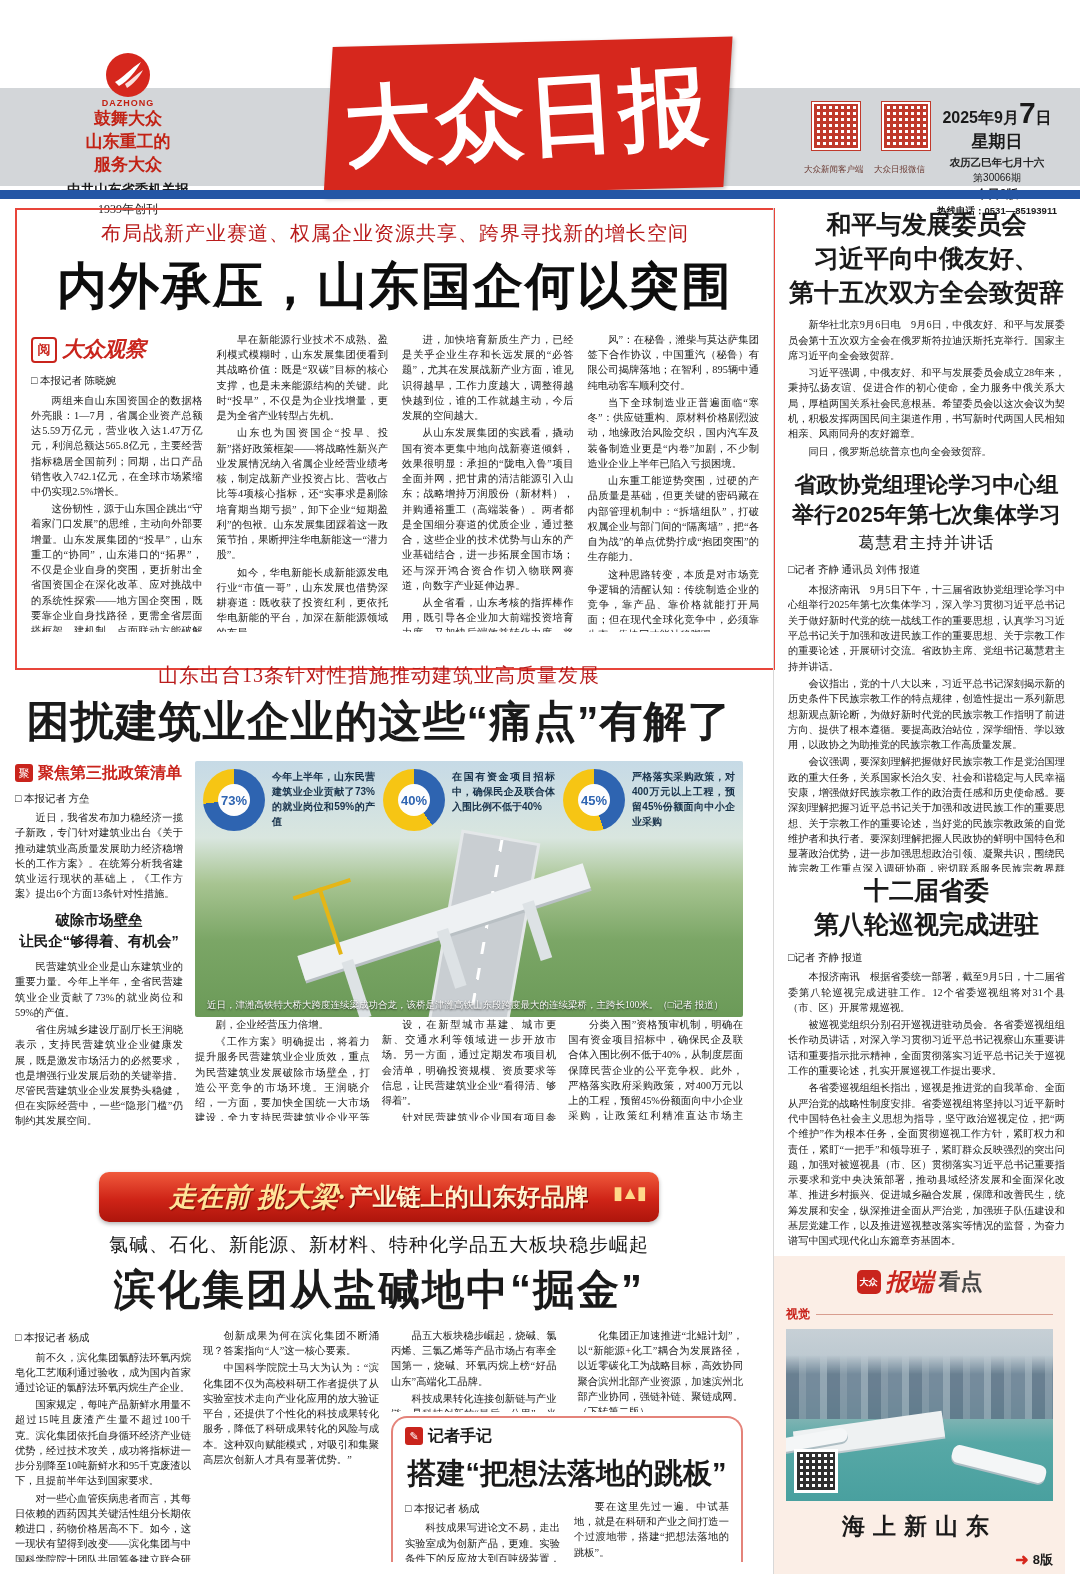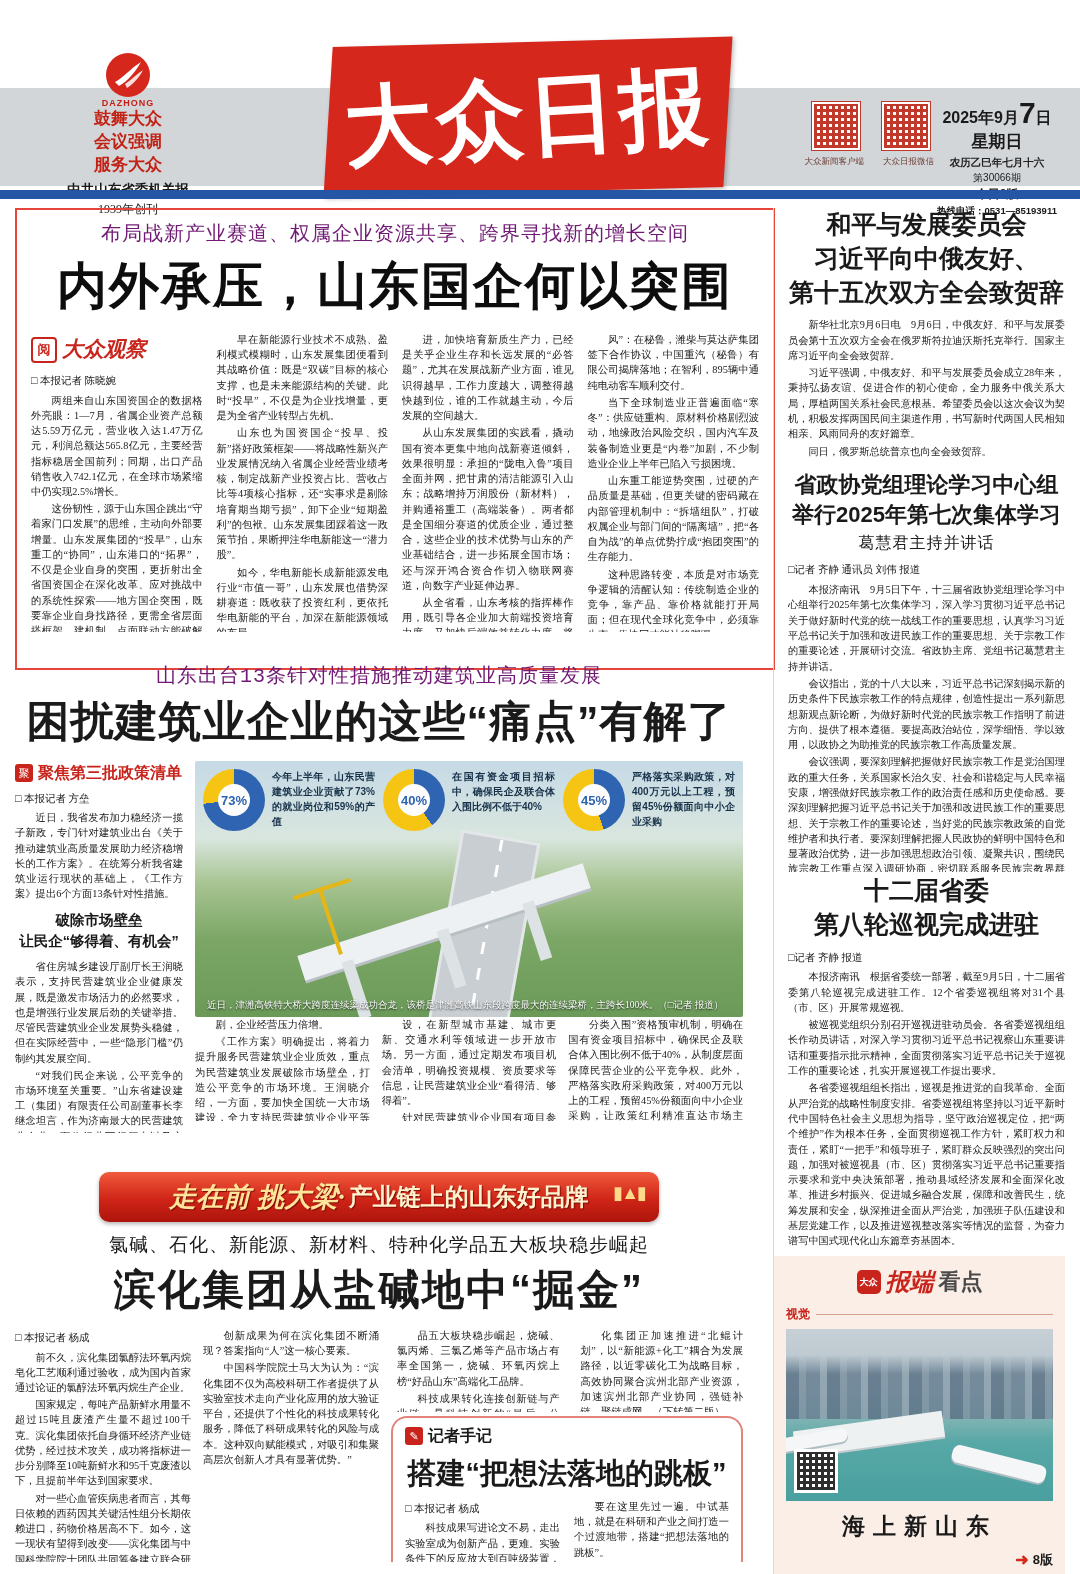--- a/index.html
+++ b/index.html
@@ -16,37 +16,37 @@
   .founded{font-size:12px;margin-top:2px;}
   .masthead{position:absolute;left:328px;top:42px;width:400px;height:150px;background:#d6271d;
             transform:rotate(-1.5deg) skewX(-5deg);box-shadow:2px 2px 4px rgba(0,0,0,.25);
             display:flex;align-items:center;justify-content:center;}
   .masthead span{display:block;transform:skewX(5deg) rotate(-2deg);color:#fff;font-size:88px;font-weight:900;
             letter-spacing:4px;font-family:"Liberation Serif",serif;}
   .qr{position:absolute;top:102px;width:44px;height:44px;background:
       repeating-linear-gradient(0deg,#c0392b 0 3px,rgba(255,255,255,0) 3px 6px),
       repeating-linear-gradient(90deg,#c0392b 0 3px,#fff 3px 6px);border:2px solid #fff;outline:1px solid #c0392b;}
   .qr1{left:812px;} .qr2{left:882px;}
-  .qr-label{position:absolute;top:156px;font-size:8.5px;color:#6b3a32;width:60px;text-align:right;}
+  .qr-label{position:absolute;top:164px;font-size:8.5px;color:#6b3a32;width:60px;text-align:left;}
   .ql1{left:804px;} .ql2{left:874px;}
   .dateblock{position:absolute;right:10px;top:96px;width:146px;text-align:center;font-family:"Liberation Sans",sans-serif;}
   .d1{font-size:16px;font-weight:900;} .d1 b{font-size:30px;} 
   .d2{font-size:17px;font-weight:900;margin-top:0px;}
   .d3{font-size:10.5px;margin-top:3px;font-weight:bold;color:#222;}
   .d4{font-size:10px;margin-top:1px;}
   .d5{font-size:12px;font-weight:900;margin-top:1px;}
   .d6{font-size:9.5px;margin-top:2px;font-weight:bold;}
   .blue-bar{position:absolute;top:190px;left:0;right:0;height:9px;background:#2456a5;}
   
   .content{position:absolute;top:208px;left:15px;right:15px;bottom:0;}
   p{margin:0 0 2px 0;text-indent:2em;text-align:justify;}
   .byline{font-size:10.5px;margin:2px 0 4px 0;text-indent:0;}
   
   .lead-box{position:absolute;left:0;top:0;width:728px;height:438px;border:2.5px solid #e8453a;padding:10px 14px;}
-  .kicker{font-size:20px;text-align:center;letter-spacing:1px;color:#701a75;font-family:Liberation Mono, monospace;}
+  .kicker{font-size:20px;text-align:center;letter-spacing:1px;color:#b91c1c;}
   .lead-headline{font-size:50px;font-weight:900;text-align:center;margin-top:6px;letter-spacing:2px;
                  font-family:"Liberation Sans",sans-serif;color:#0d0d0d;}
   .lead-cols{display:flex;gap:14px;margin-top:12px;height:300px;overflow:hidden;font-size:10.3px;line-height:1.48;}
   .lead-col{flex:1;min-width:0;}
   .guancha{display:flex;align-items:center;gap:5px;margin:2px 0 8px 0;}
   .guancha-icon{width:22px;height:22px;border:2px solid #c9241c;border-radius:4px;color:#c9241c;
                 font-size:13px;display:flex;align-items:center;justify-content:center;font-weight:bold;}
   .guancha-text{color:#c9241c;font-weight:900;font-size:21px;font-style:italic;font-family:"Liberation Serif",serif;}
   .subhead{font-weight:900;text-align:center;font-size:14.5px;line-height:1.5;margin:8px 0 6px 0;
            font-family:"Liberation Sans",sans-serif;}
@@ -93,21 +93,21 @@
             font-family:"Liberation Serif",serif;}
   .banner-b{color:#fff3cf;font-size:24px;font-weight:900;text-shadow:1px 1px 1px #7a0c06;
             font-family:"Liberation Sans",sans-serif;}
   .banner-deco{position:absolute;right:14px;top:10px;color:#ffd98a;font-size:18px;letter-spacing:-2px;}
   .binhua-kicker{font-size:19px;text-align:center;margin-top:10px;letter-spacing:1px;}
   .binhua-headline{font-size:42px;font-weight:900;text-align:center;margin-top:4px;letter-spacing:2px;
                    font-family:"Liberation Sans",sans-serif;}
   .binhua-cols{display:flex;gap:12px;margin-top:10px;height:234px;overflow:hidden;font-size:10.3px;line-height:1.48;}
   .binhua-col{flex:1;min-width:0;}
   .binhua-right{flex:2;min-width:0;display:flex;flex-direction:column;}
-  .binhua-right-top{display:flex;gap:21px;height:84px;overflow:hidden;margin-left:6px;}
+  .binhua-right-top{display:flex;gap:21px;height:84px;overflow:hidden;}
   .note{border:2px solid #e4837a;border-radius:16px 16px 0 0;border-bottom:none;margin-top:4px;
         padding:6px 12px 0 12px;flex:1;overflow:hidden;}
   .note-label{display:flex;align-items:center;gap:5px;}
   .note-icon{width:18px;height:18px;background:#c9241c;color:#fff;border-radius:3px;font-size:11px;
         display:flex;align-items:center;justify-content:center;flex:none;}
   .note-label b{font-size:16px;font-family:"Liberation Sans",sans-serif;}
   .note-headline{text-align:center;font-size:29px;font-weight:900;margin-top:4px;
         font-family:"Liberation Sans",sans-serif;}
   .note-cols{display:flex;gap:14px;margin-top:4px;font-size:10.3px;line-height:1.5;}
   .note-col{flex:1;min-width:0;}
@@ -163,21 +163,21 @@
     <div class="brand">
       <div class="brand-logo">
         <svg viewBox="0 0 46 46" width="46" height="46">
             <circle cx="23" cy="23" r="22" fill="#d6271d"></circle>
             <path d="M10 30 C18 26 26 16 36 10 C30 20 24 28 14 34 Z" fill="#fff"></path>
             <path d="M20 32 C26 28 32 22 38 18 C34 26 28 32 22 36 Z" fill="#fff" opacity=".85"></path>
           </svg>
       </div>
       <div class="brand-en">DAZHONG</div>
       <div class="slogan">鼓舞大众</div>
-      <div class="slogan">会议强调</div>
+      <div class="slogan">山东重工的</div>
       <div class="slogan">服务大众</div>
       <div class="org">中共山东省委机关报</div>
       <div class="founded">1939年创刊</div>
     </div>
 
     <div class="masthead">
       <span>大众日报</span>
     </div>
 
     <div class="qr qr1"></div>
@@ -252,20 +252,21 @@
           </div>
           <div class="byline">□ 本报记者 方垒</div>
           <div>
               <p>近日，我省发布加力稳经济一揽子新政，专门针对建筑业出台《关于推动建筑业高质量发展助力经济稳增长的工作方案》。在统筹分析我省建筑业运行现状的基础上，《工作方案》提出6个方面13条针对性措施。</p>
             </div>
           <div class="subhead">
             <div>破除市场壁垒</div>
               <div>让民企“够得着、有机会”</div>
           </div>
           <div>
+              <p>民营建筑业企业是山东建筑业的重要力量。今年上半年，全省民营建筑业企业贡献了73%的就业岗位和59%的产值。</p>
               <p>省住房城乡建设厅副厅长王润晓表示，支持民营建筑业企业健康发展，既是激发市场活力的必然要求，也是增强行业发展后劲的关键举措。尽管民营建筑业企业发展势头稳健，但在实际经营中，一些“隐形门槛”仍制约其发展空间。</p>
               <p>“对我们民企来说，公平竞争的市场环境至关重要。”山东省建设建工（集团）有限责任公司副董事长李继念坦言，作为济南最大的民营建筑业企业，面临行业下行压力以及市场“内卷式”竞争的加</p>
             </div>
         </div>
         <div class="build-right">
           <div class="photo">
             <div class="road"></div>
             <div class="bridge">
               <div class="pier" style="left:40px;"></div>
               <div class="pier" style="left:140px;"></div>

